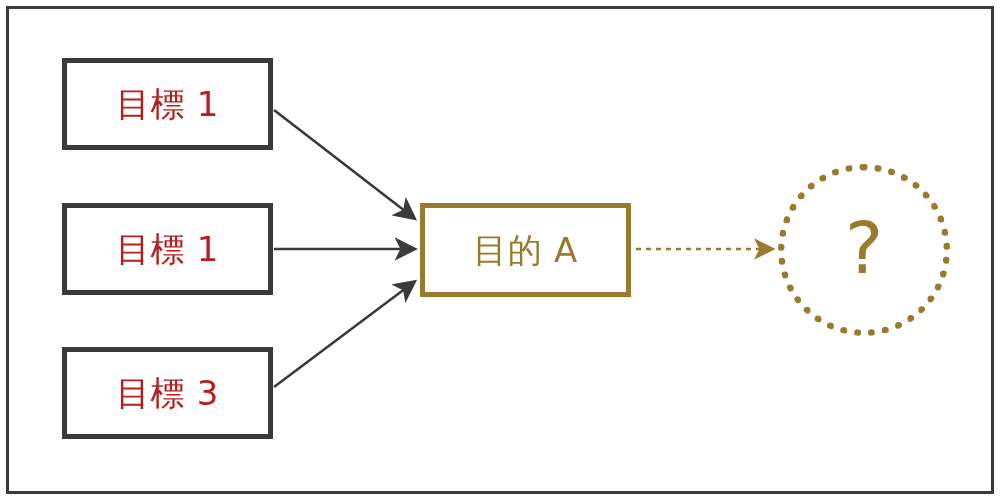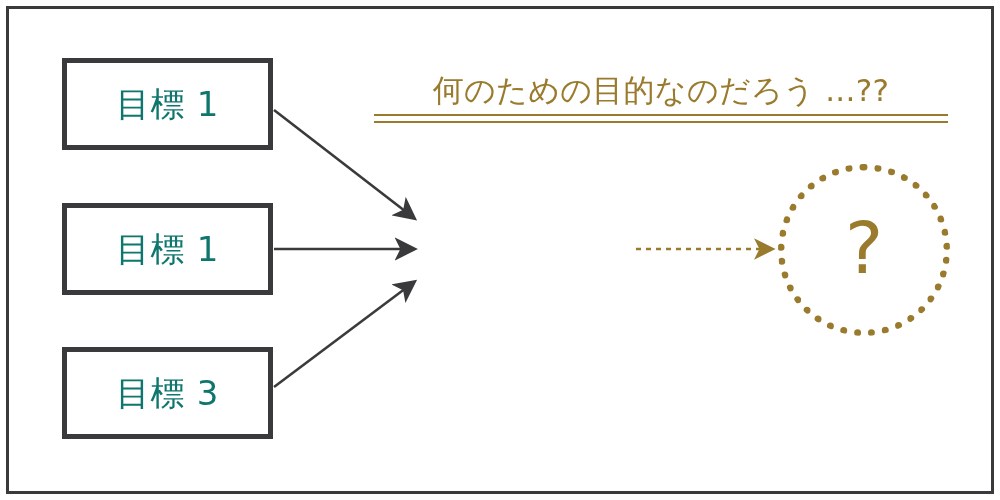--- a/index.html
+++ b/index.html
@@ -41,21 +41,21 @@
     position: absolute;
     box-sizing: border-box;
     background: #ffffff;
     border: 5px solid #3a3a3c;
     display: flex;
     align-items: center;
     justify-content: center;
   }
   .goal-box .box-label {
     font-size: 34px;
-    color: #0f766e;
+    color: #b91c1c;
     font-family: "DejaVu Sans", "Liberation Sans", sans-serif;
     letter-spacing: 0.02em;
     line-height: 1;
     white-space: nowrap;
   }
   #goal-box-1 { left: 62px; top: 58px;  width: 211px; height: 92px; }
   #goal-box-2 { left: 62px; top: 203px; width: 211px; height: 92px; }
   #goal-box-3 { left: 62px; top: 347px; width: 211px; height: 92px; }
 
   
@@ -144,35 +144,34 @@
 
     <line x1="274" y1="110" x2="414" y2="218" stroke="#3a3a3c" stroke-width="2.6" marker-end="url(#arrow-dark)"></line>
 
     <line x1="274" y1="249" x2="414" y2="249" stroke="#3a3a3c" stroke-width="2.6" marker-end="url(#arrow-dark)"></line>
 
     <line x1="274" y1="387" x2="414" y2="282" stroke="#3a3a3c" stroke-width="2.6" marker-end="url(#arrow-dark)"></line>
 
     <line x1="636" y1="249" x2="772" y2="249" stroke="#9a7b2e" stroke-width="2.4" stroke-dasharray="5 5" marker-end="url(#arrow-gold)"></line>
   </svg>
 
-  <div id="heading-block">
-    <div id="heading-text">何のための目的なのだろう ...??</div>
-    <div id="heading-rule"></div>
-  </div>
 
   <div id="goal-box-1" class="goal-box">
     <span class="box-label">目標 1</span>
   </div>
 
   <div id="goal-box-2" class="goal-box">
     <span class="box-label">目標 1</span>
   </div>
 
   <div id="goal-box-3" class="goal-box">
     <span class="box-label">目標 3</span>
   </div>
 
+  <div id="purpose-box">
+    <span class="box-label">目的 A</span>
+  </div>
 
   <div id="question-circle">
     <span id="question-mark">?</span>
   </div>
 
 </div>
 
 </body></html>

